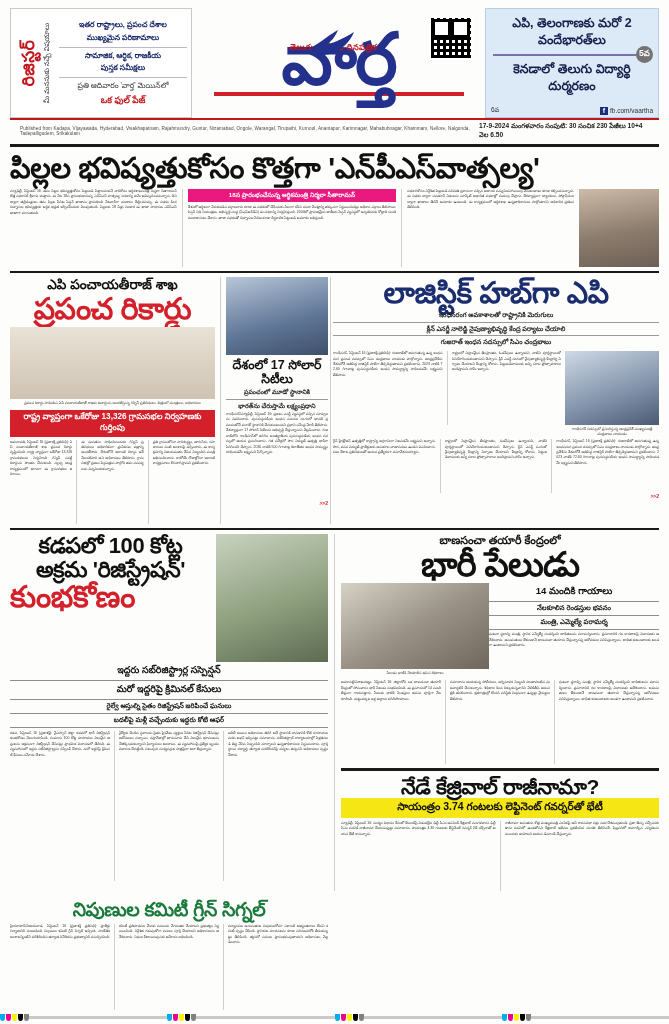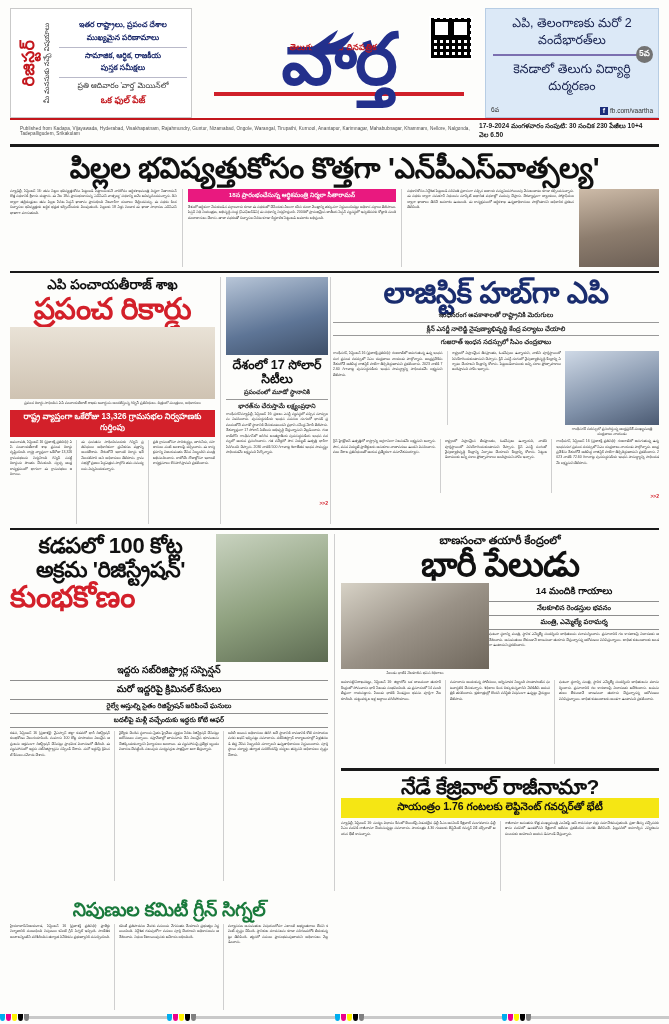--- a/index.html
+++ b/index.html
@@ -125,21 +125,21 @@
   .right-box {
     width: 174px;
     background: #dce9f7;
     border: 1px solid #b7cde4;
     padding: 6px 5px 2px 5px;
     display: flex;
     flex-direction: column;
     position: relative;
   }
   .rb-head {
-    font-size: 12.5px; font-weight: normal;
+    font-size: 12.5px; font-weight: bold;
     color: #16204d; text-align: center;
     line-height: 1.35;
   }
   .rb-rule { height: 2px; background: #7b6fb0; margin: 5px 2px; position: relative; }
   .rb-badge {
     position: absolute; right: -2px; top: -8px;
     width: 17px; height: 17px; border-radius: 50%;
     background: #737373; color: #fff;
     font-size: 8.5px; font-weight: bold;
     display: flex; align-items: center; justify-content: center;
@@ -177,21 +177,21 @@
     text-align: justify;
     overflow: hidden;
     word-break: break-all;
   }
   .dateline { font-weight: bold; color: #111; }
 
   
   .lead { padding: 0 10px; }
   .lead-head {
     font-size: 29px; font-weight: bold; color: #111;
-    text-align: center; line-height: 1.08; letter-spacing: -.3px;
+    line-height: 1.08; letter-spacing: -.3px;
     padding: 2px 0 5px 0;
   }
   .lead-body { display: flex; gap: 5px; }
   .lead-cols { flex: 1; display: flex; gap: 5px; }
   .lead-photo {
     width: 80px; height: 78px;
     background: linear-gradient(170deg,#cdbba8,#8d7d6e 55%,#6c5f55);
     position: relative; overflow: hidden;
   }
   .pink-banner {
@@ -496,21 +496,21 @@
       <div style="display:flex;gap:4px;margin-top:2px">
         <div class="body-col" style="flex:1;height:84px">అనకాపల్లి/విశాఖపట్నం, సెప్టెంబర్ 16: జిల్లాలోని ఒక బాణసంచా తయారీ కేంద్రంలో సోమవారం భారీ పేలుడు సంభవించింది. ఈ ప్రమాదంలో 14 మంది తీవ్రంగా గాయపడ్డారు. పేలుడు ధాటికి రెండస్తుల భవనం పూర్తిగా నేలకూలింది. చుట్టుపక్కల ఇళ్ల అద్దాలు పగిలిపోయాయి.</div>
         <div class="vrule"></div>
         <div class="body-col" style="flex:1;height:84px">సమాచారం అందుకున్న పోలీసులు, అగ్నిమాపక సిబ్బంది హుటాహుటిన ఘటనాస్థలికి చేరుకున్నారు. శిథిలాల కింద చిక్కుకున్నవారిని వెలికితీసి ఆసుపత్రికి తరలించారు. క్షతగాత్రుల్లో కొందరి పరిస్థితి విషమంగా ఉన్నట్లు వైద్యులు తెలిపారు.</div>
         <div class="vrule"></div>
         <div class="body-col" style="flex:1;height:84px">ఘటనా స్థలాన్ని మంత్రి, స్థానిక ఎమ్మెల్యే సందర్శించి బాధితులను పరామర్శించారు. ప్రమాదానికి గల కారణాలపై విచారణకు ఆదేశించారు. అనుమతులు లేకుండానే బాణసంచా తయారు చేస్తున్నారన్న ఆరోపణలు వినిపిస్తున్నాయి. బాధిత కుటుంబాలకు అండగా ఉంటామని ప్రకటించారు.</div>
       </div>
 
       <div class="rule-black" style="margin:4px 0"></div>
       <div class="head-kejri">నేడే కేజ్రివాల్ రాజీనామా?</div>
-      <div class="yellow-banner">సాయంత్రం 1.76 గంటలకు లెఫ్టినెంట్ గవర్నర్‌తో భేటీ</div>
+      <div class="yellow-banner">సాయంత్రం 3.74 గంటలకు లెఫ్టినెంట్ గవర్నర్‌తో భేటీ</div>
       <div style="display:flex;gap:4px;margin-top:3px">
         <div class="body-col" style="flex:1;height:70px">న్యూఢిల్లీ, సెప్టెంబర్ 16: మద్యం విధానం కేసులో బెయిల్‌పై విడుదలైన ఢిల్లీ సీఎం అరవింద్ కేజ్రివాల్ మంగళవారం ఢిల్లీ సీఎం పదవికి రాజీనామా చేయనున్నట్లు సమాచారం. సాయంత్రం 4.30 గంటలకు లెఫ్టినెంట్ గవర్నర్ వీకే సక్సేనాతో ఆయన భేటీ కానున్నారు.</div>
         <div class="vrule"></div>
         <div class="body-col" style="flex:1;height:70px">రాజీనామా అనంతరం కొత్త ముఖ్యమంత్రి ఎంపికపై ఆప్ శాసనసభా పక్షం సమావేశమవుతుంది. ప్రజా తీర్పు వచ్చేవరకు తాను పదవిలో ఉండబోనని కేజ్రివాల్ ఇటీవల ప్రకటించిన సంగతి తెలిసిందే. ఫిబ్రవరిలో జరగాల్సిన ఎన్నికలను ముందుకు జరపాలని ఆయన డిమాండ్ చేస్తున్నారు.</div>
       </div>
     </div>
   </div>
 
   <div style="position:absolute;left:10px;top:900px;width:318px">
     <div class="head-green">నిపుణుల కమిటీ గ్రీన్ సిగ్నల్</div>

